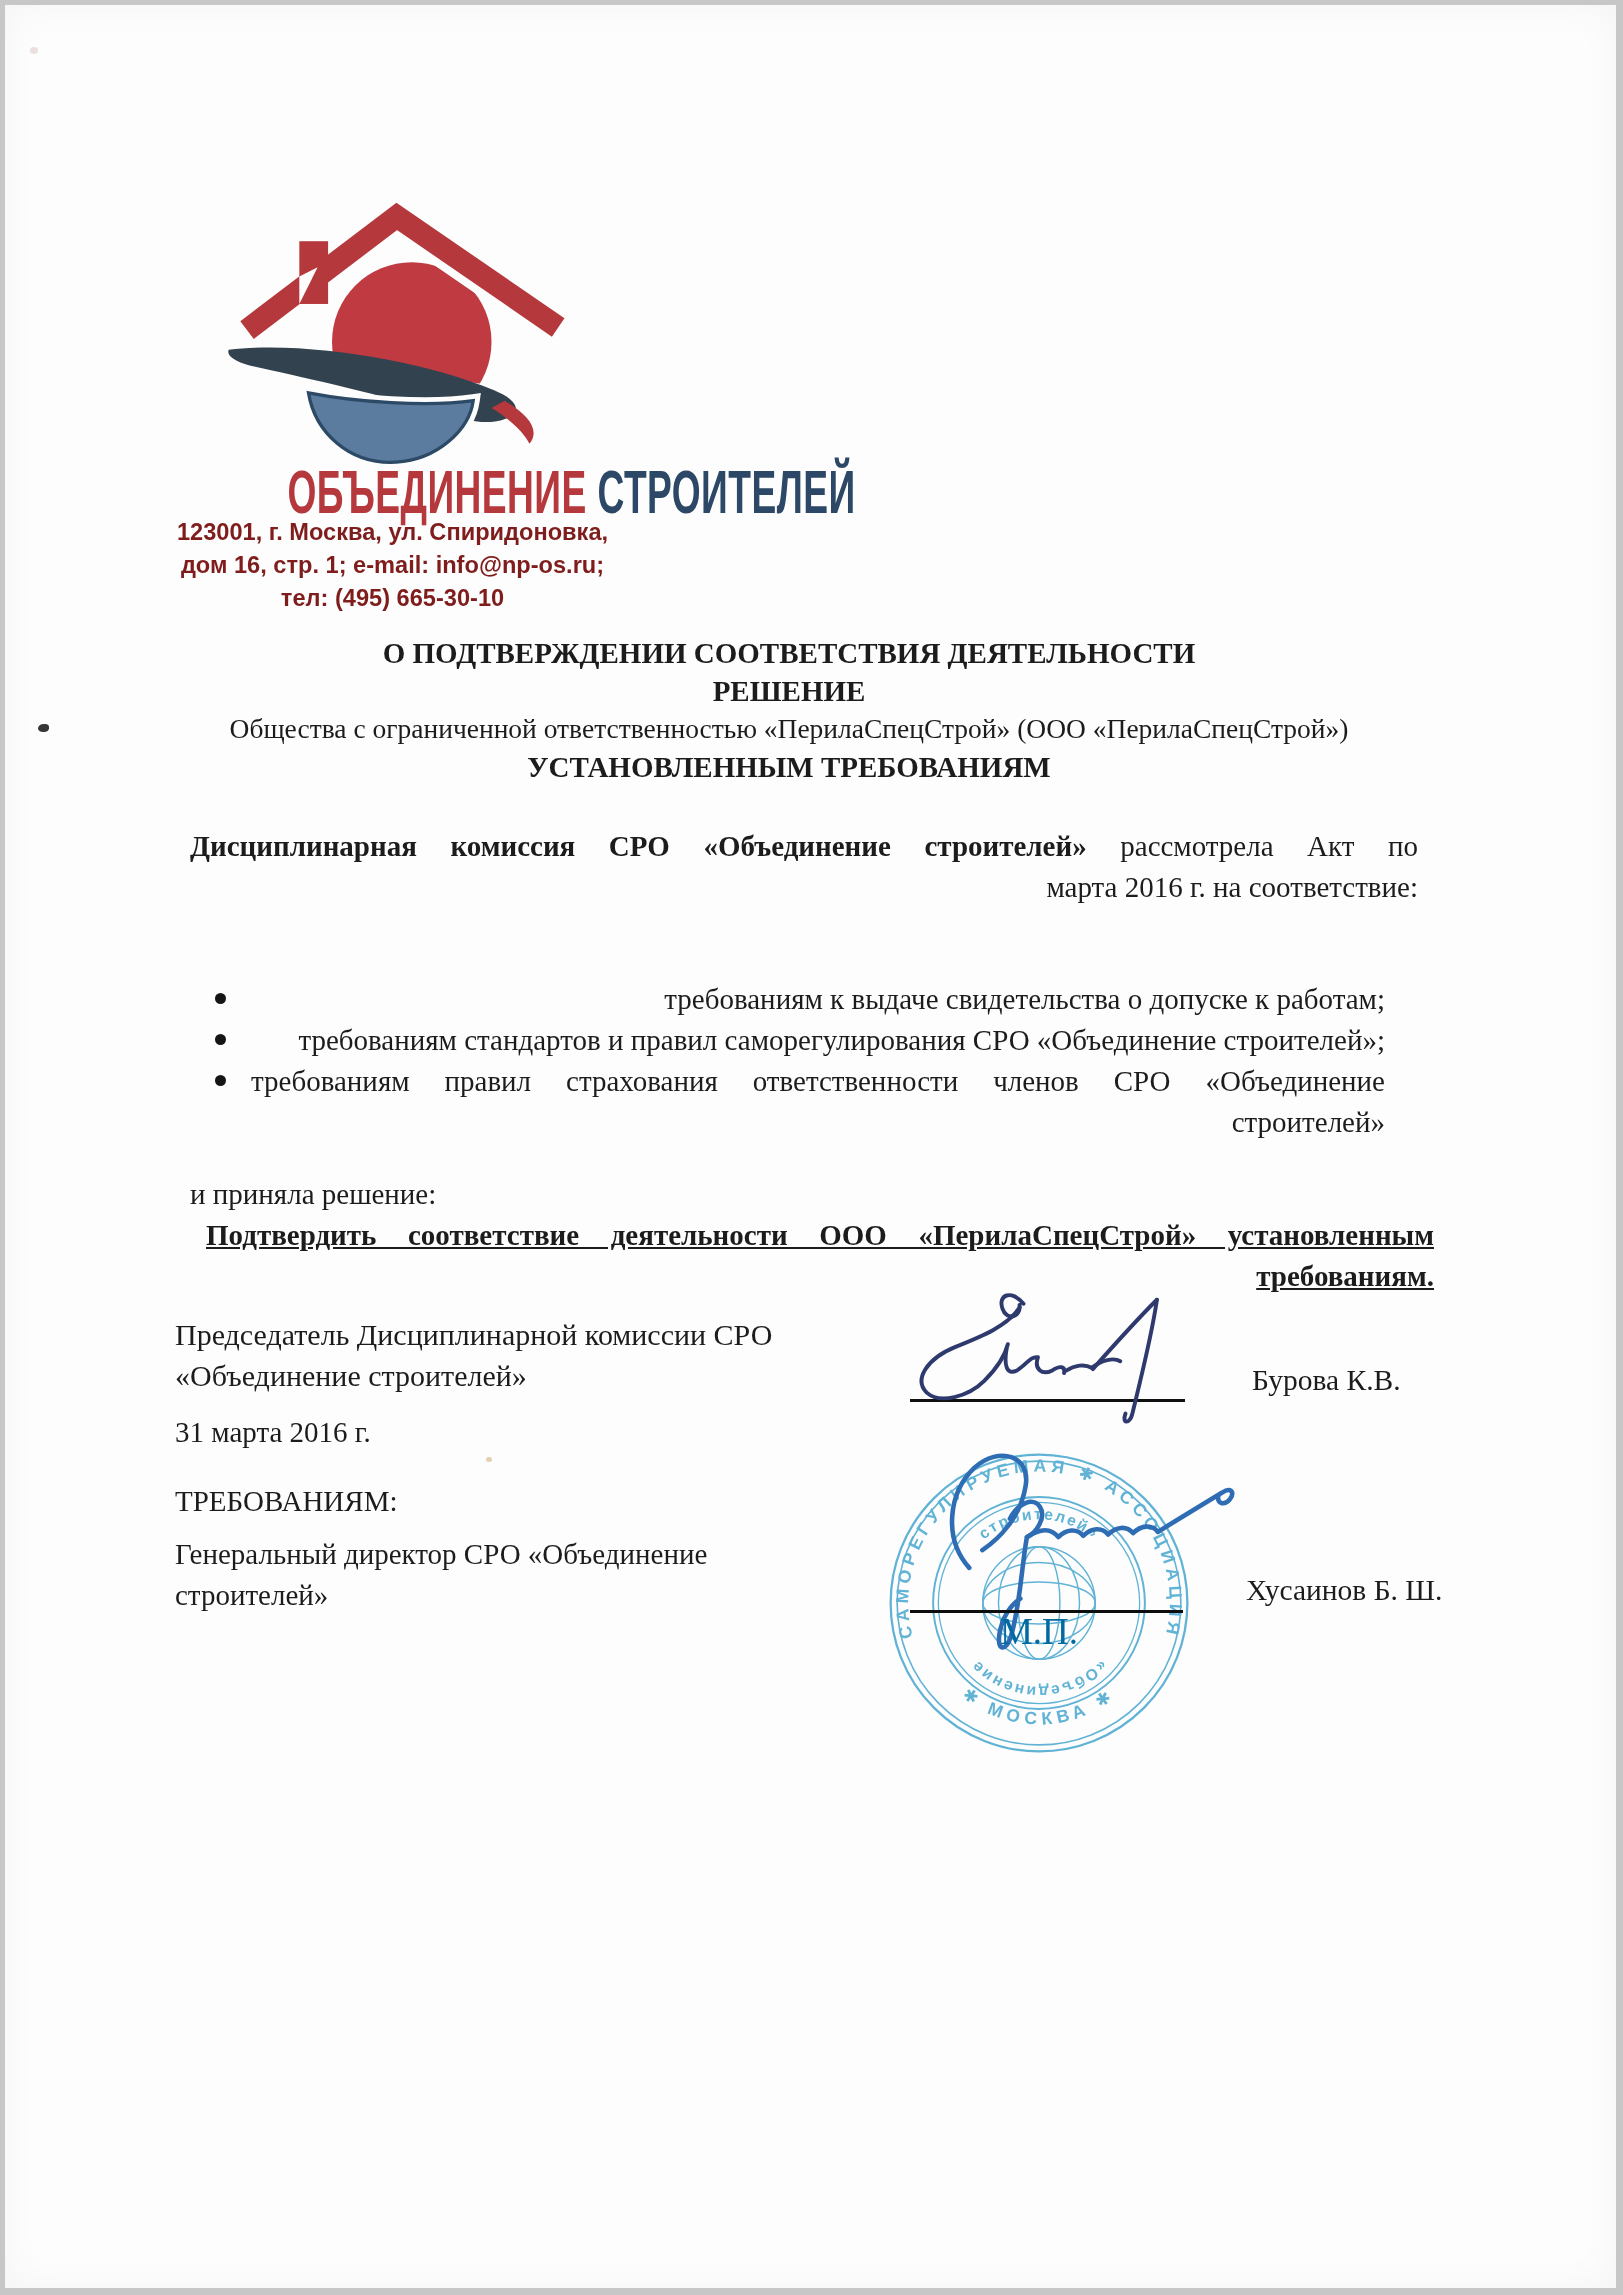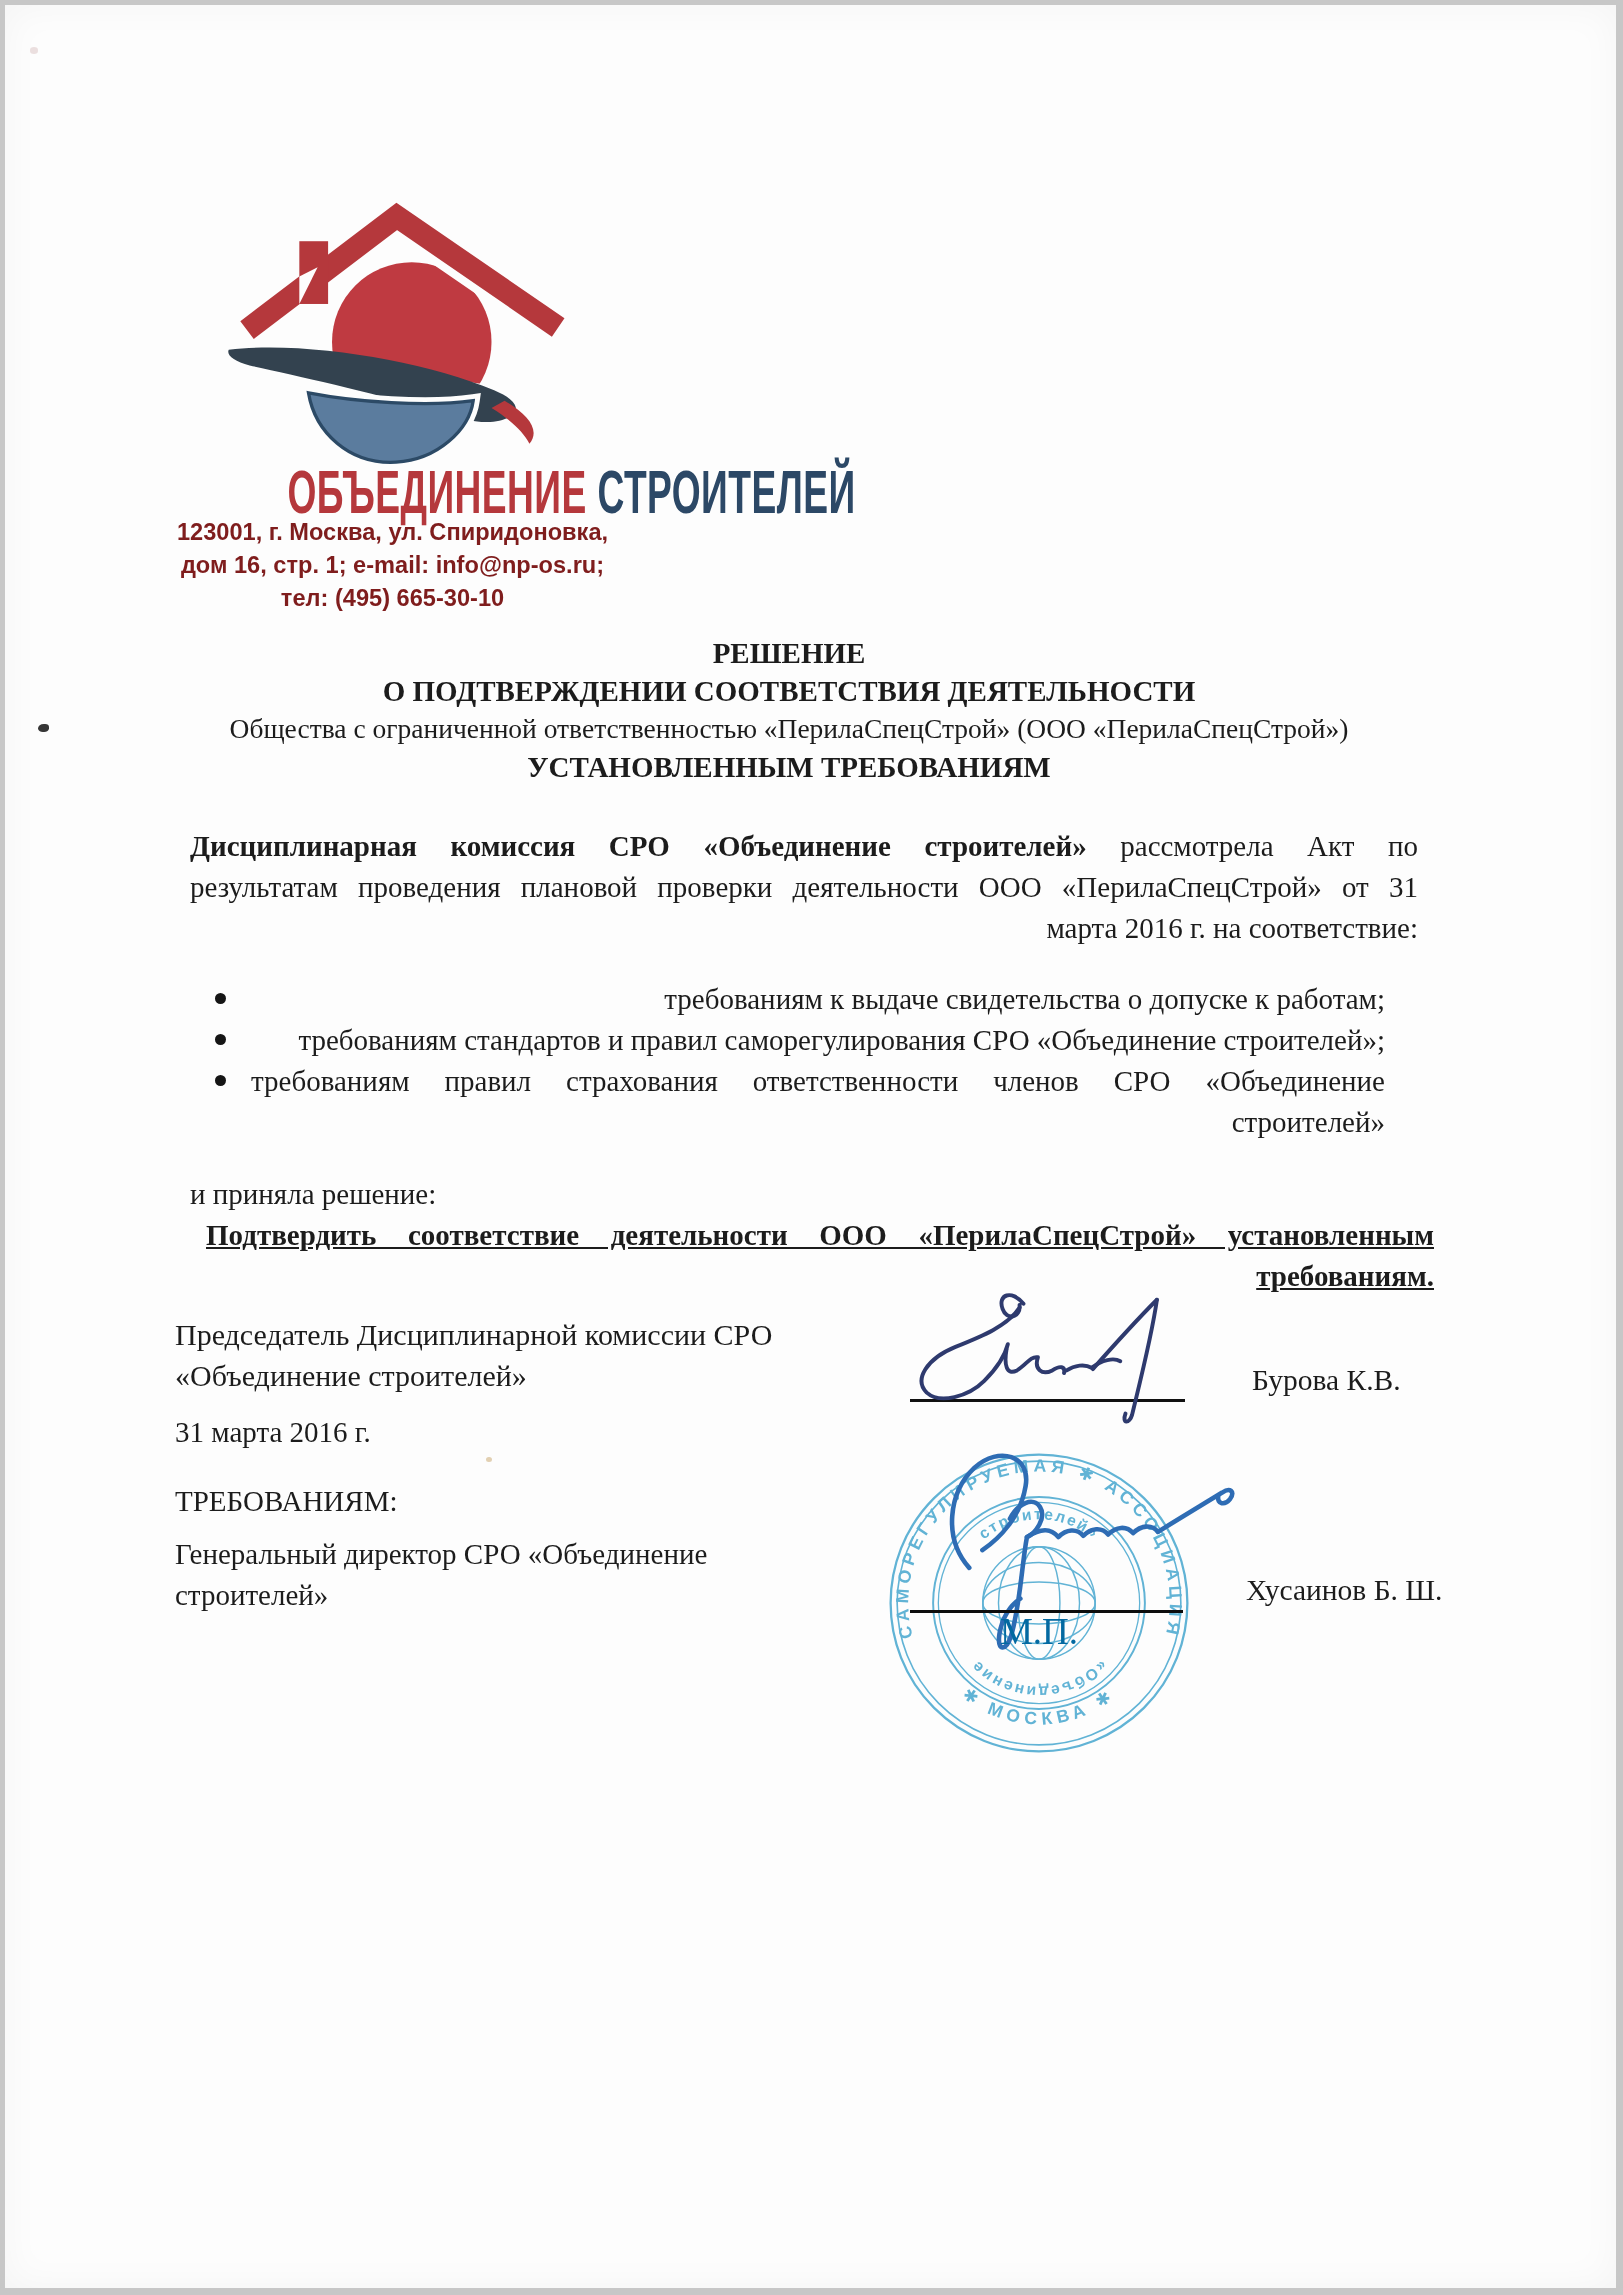--- a/index.html
+++ b/index.html
@@ -91,29 +91,28 @@
   <span class="squeeze"><span class="red">ОБЪЕДИНЕНИЕ</span><span class="blue"> СТРОИТЕЛЕЙ</span></span>
 </div>
 
 <div class="abs org-address">
   <div>123001, г. Москва, ул. Спиридоновка,</div>
   <div>дом 16, стр. 1; e-mail: info@np-os.ru;</div>
   <div>тел: (495) 665-30-10</div>
 </div>
 
 <div class="abs doc-title">
+  <div class="t-b">О ПОДТВЕРЖДЕНИИ СООТВЕТСТВИЯ ДЕЯТЕЛЬНОСТИ</div>
   <div class="t-b">РЕШЕНИЕ</div>
-  <div class="t-b">О ПОДТВЕРЖДЕНИИ СООТВЕТСТВИЯ ДЕЯТЕЛЬНОСТИ</div>
   <div class="t-r">Общества с ограниченной ответственностью «ПерилаСпецСтрой» (ООО «ПерилаСпецСтрой»)</div>
   <div class="t-b">УСТАНОВЛЕННЫМ ТРЕБОВАНИЯМ</div>
 </div>
 
 <div class="abs intro body-text">
   <div class="jline"><span class="b">Дисциплинарная комиссия СРО «Объединение строителей»</span><span> рассмотрела Акт по</span></div>
-  <div class="jline">результатам проведения плановой проверки деятельности ООО «ПерилаСпецСтрой» от 31</div>
   <div class="lline">марта 2016 г. на соответствие:</div>
 </div>
 
 <div class="abs bullets">
   <div class="bullet">
     <span class="dot"></span>
     <div class="lline">требованиям к выдаче свидетельства о допуске к работам;</div>
   </div>
   <div class="bullet">
     <span class="dot"></span>

